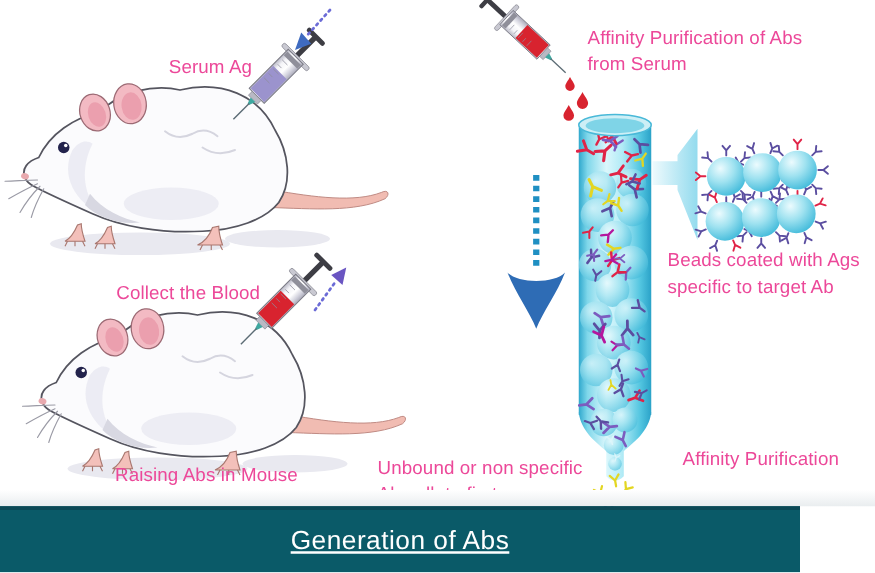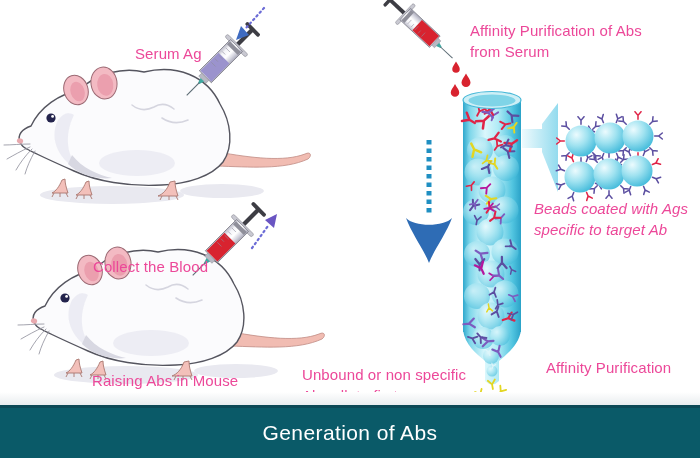--- a/index.html
+++ b/index.html
@@ -2,23 +2,23 @@
 <html><head>
 <meta charset="utf-8">
 <style>
   html,body{margin:0;padding:0;background:#fff;}
   .stage{position:relative;width:700px;height:458px;background:#ffffff;overflow:hidden;
          font-family:"Liberation Sans",sans-serif;}
   .art{position:absolute;left:0;top:0;}
   .label{position:absolute;color:#ec4899;font-size:15px;line-height:1.38;letter-spacing:.1px;}
   .ground{position:absolute;left:0;top:392px;width:700px;height:13px;
           background:linear-gradient(#ffffff,#e9edef);}
-  .banner{position:absolute;left:0;top:405px;width:700px;height:53px;box-sizing:border-box;
+  .banner{position:absolute;left:0;top:405px;width:640px;height:53px;box-sizing:border-box;
           background:#0a5a68;border-top:3px solid #0c4956;display:flex;align-items:center;
-          justify-content:center;color:#ffffff;font-size:21px;letter-spacing:.4px;}
+          justify-content:center;color:#ffffff;font-size:21px;letter-spacing:.4px;text-decoration:underline;}
 </style>
 </head>
 <body>
 
 <div class="stage">
 
   <svg class="art" width="700" height="458" viewBox="0 0 700 458">
     <defs>
       <linearGradient id="cylG" gradientUnits="userSpaceOnUse" x1="463" y1="0" x2="521" y2="0">
         <stop offset="0" stop-color="#2fa8cd"></stop>
@@ -280,24 +280,24 @@
     <g id="eluted-abs">
         <use href="#abY" transform="translate(480.0,394.0) rotate(-25) scale(0.85)" color="#e3d622"></use>
         <use href="#abY" transform="translate(493.0,399.0) rotate(10) scale(0.85)" color="#b5179e"></use>
         <use href="#abY" transform="translate(501.0,391.0) rotate(35) scale(0.85)" color="#e3d622"></use>
         <use href="#abY" transform="translate(487.0,408.0) rotate(0) scale(0.85)" color="#7c5cbf"></use>
         <use href="#abY" transform="translate(492.0,384.0) rotate(-10) scale(0.85)" color="#e3d622"></use>
       </g>
   </svg>
 
   <div class="label" style="left:135px;top:44px;">Serum Ag</div>
-  <div class="label" style="left:93px;top:225px;margin-top:32px;">Collect the Blood</div>
+  <div class="label" style="left:93px;top:225px;">Collect the Blood</div>
   <div class="label" style="left:92px;top:371px;">Raising Abs in Mouse</div>
   <div class="label" style="left:470px;top:21px;width:200px;">Affinity Purification of Abs from Serum</div>
-  <div class="label" style="left:534px;top:199px;width:165px;font-style:italic;">Beads coated with Ags specific to target Ab</div>
+  <div class="label" style="left:534px;top:199px;width:165px;">Beads coated with Ags specific to target Ab</div>
   <div class="label" style="left:302px;top:345px;width:178px;margin-top:20px;">Unbound or non specific Abs ellute first</div>
   <div class="label" style="left:546px;top:358px;">Affinity Purification</div>
 
   <div class="ground"></div>
 
   <div class="banner">
     <span>Generation of Abs</span>
   </div>
 </div>
 

